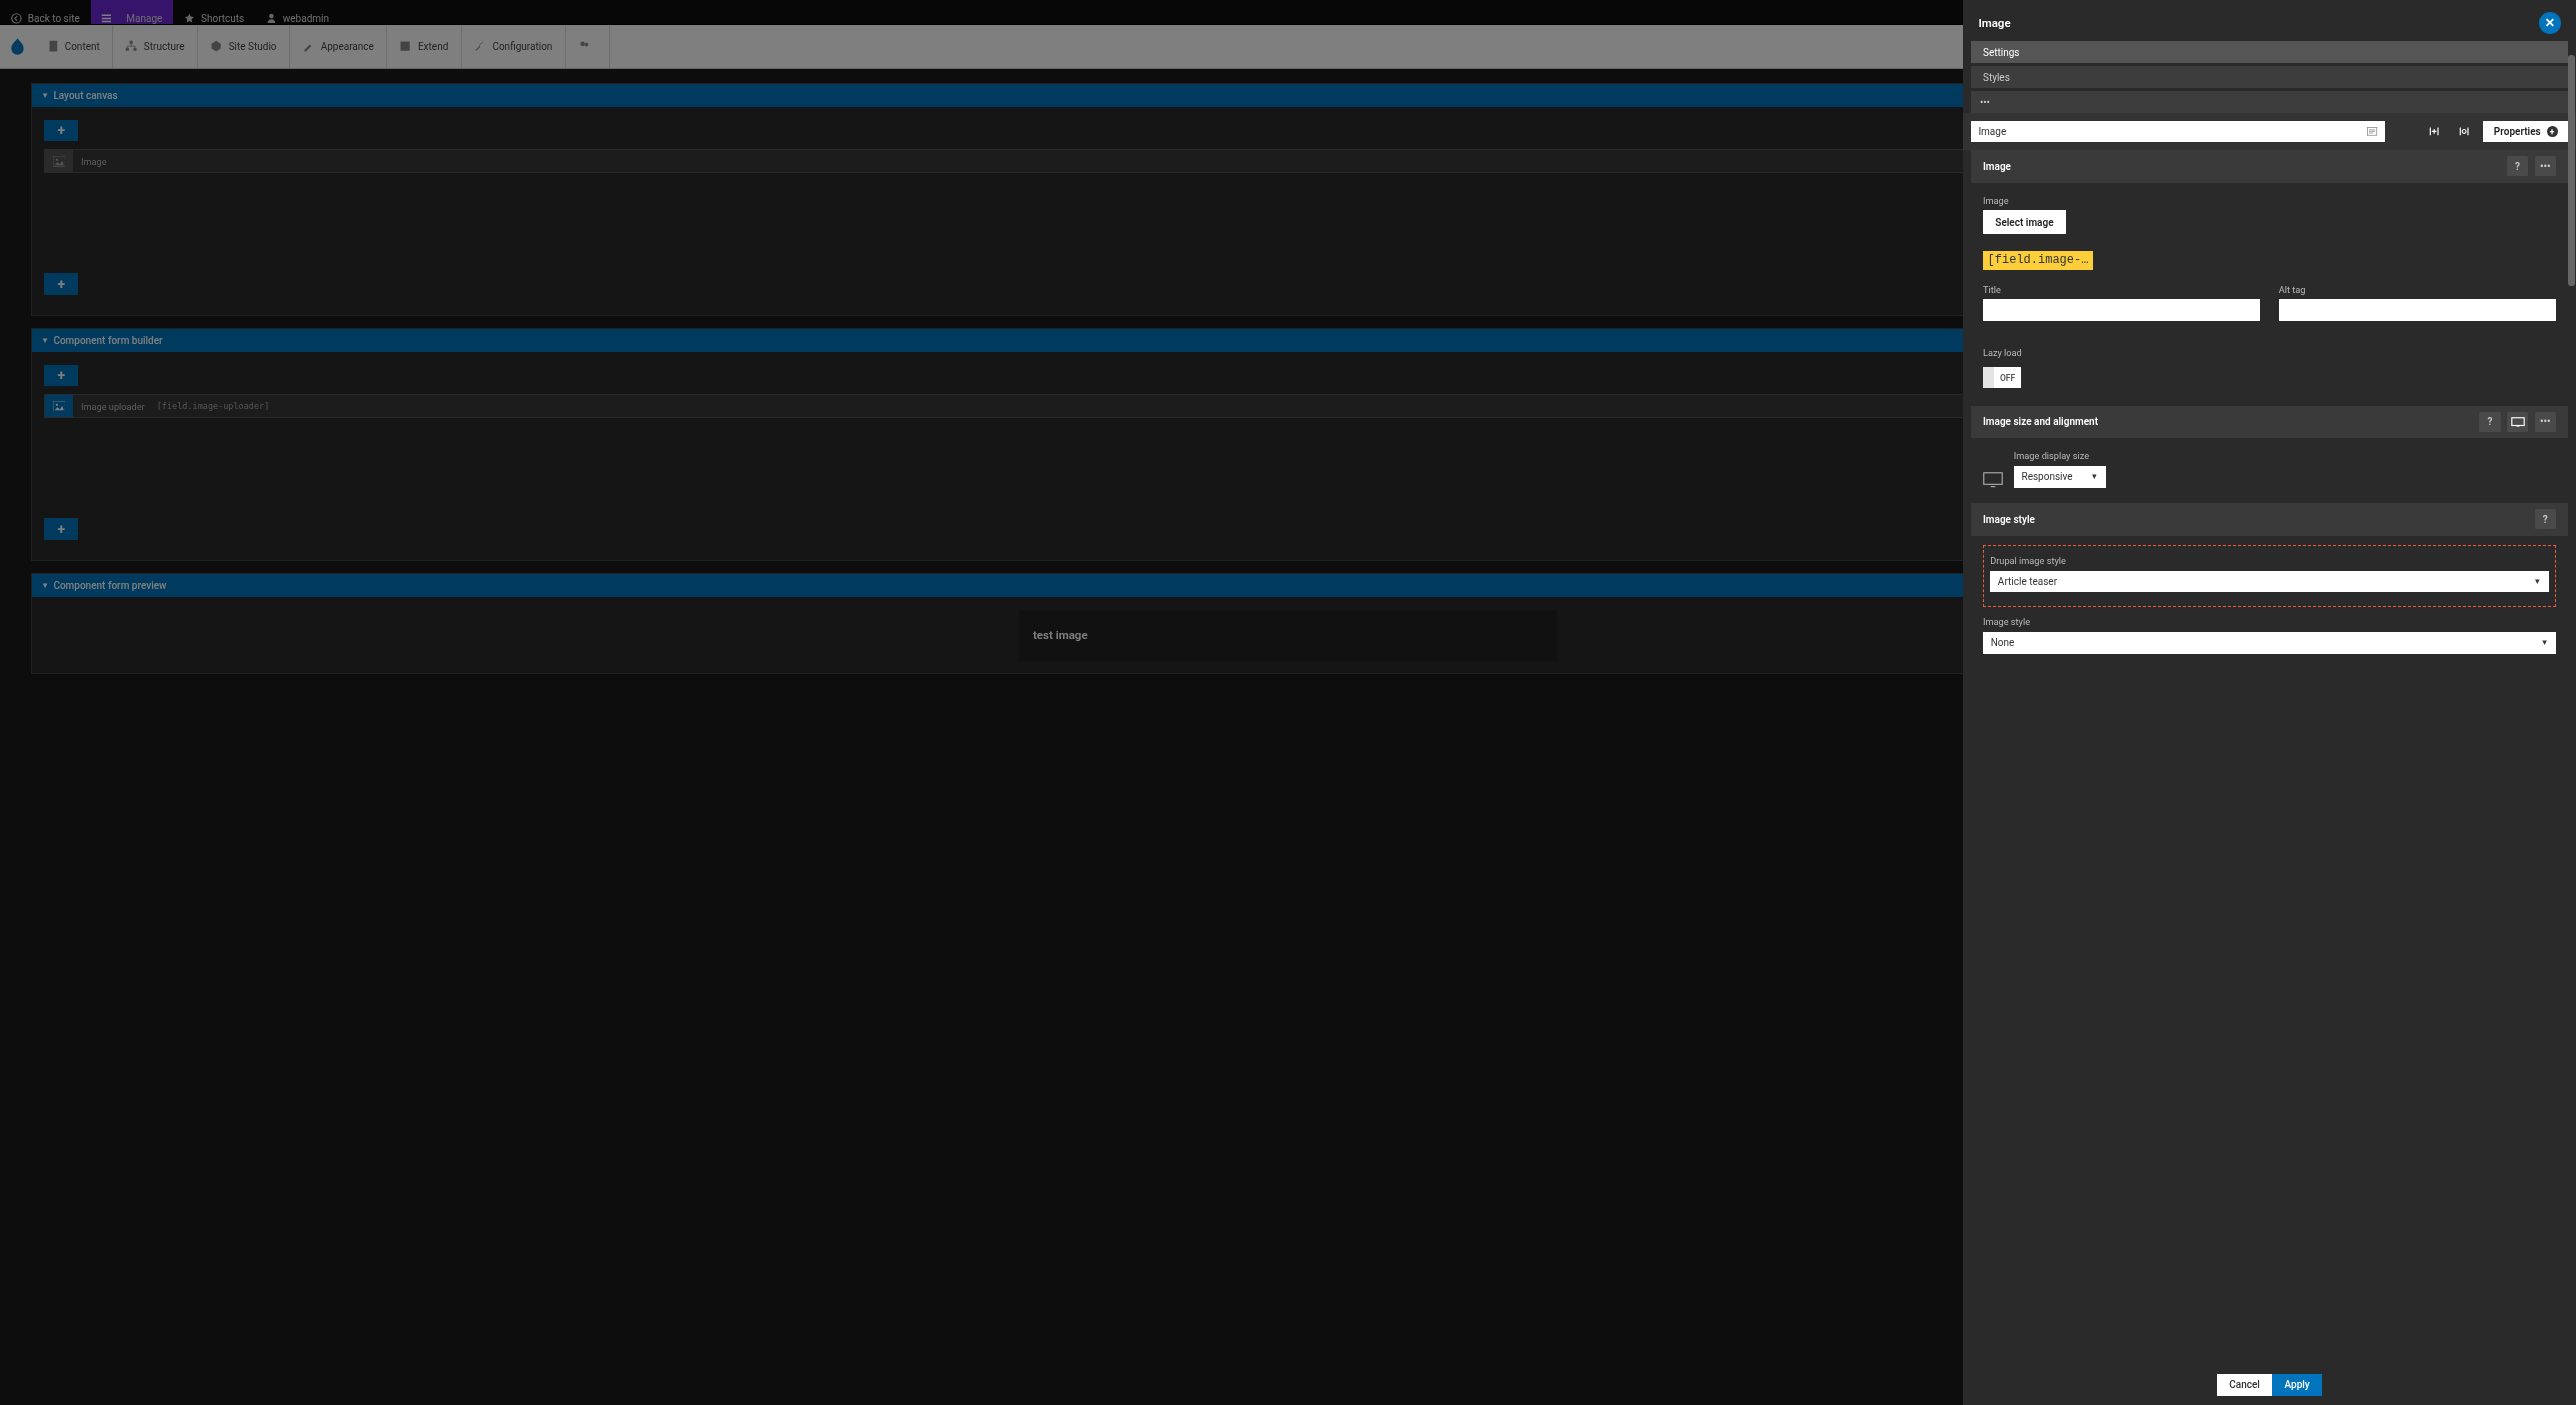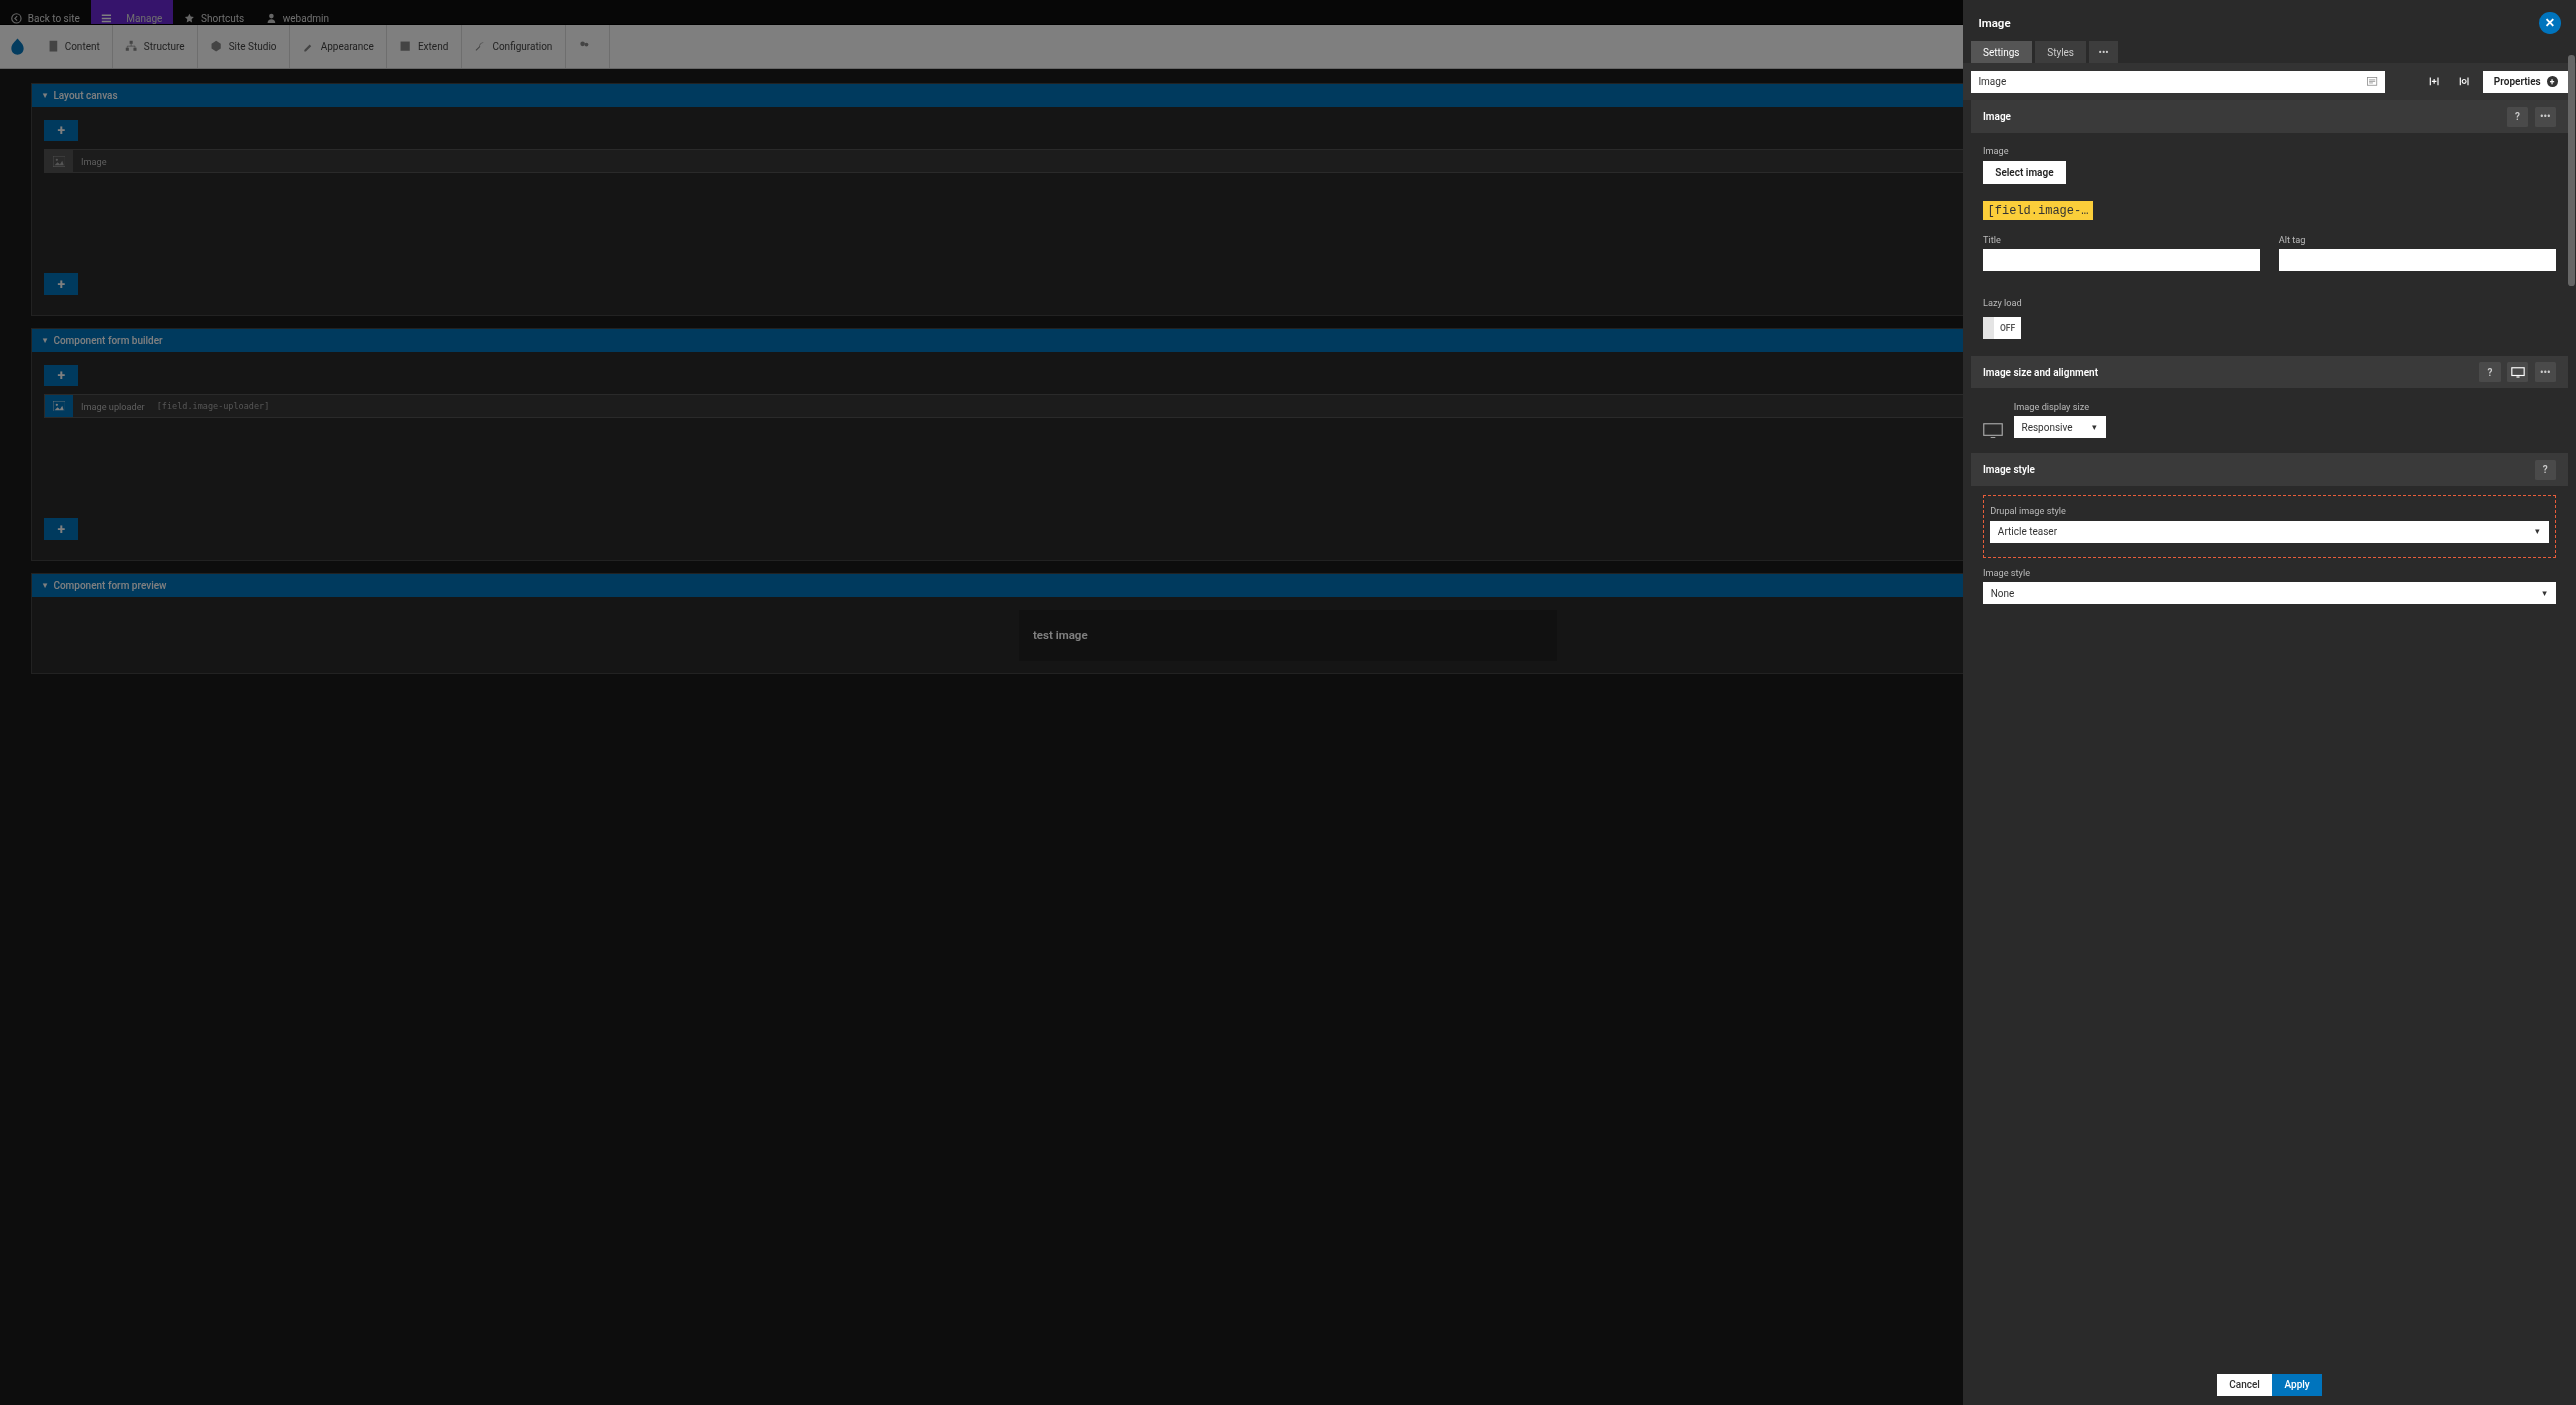--- a/index.html
+++ b/index.html
@@ -29,21 +29,21 @@
 .preview-box { background: #222; padding: 18.5px 14px; margin: 12.3px auto 0; width: 538px; }
 .preview-text { color: #fff; font-size: 11.5px; font-weight: 600; text-align: center; }
 
 .overlay { position: fixed; top: 0; left: 0; right: 0; bottom: 0; background: rgba(0,0,0,0.5); }
 
 .drawer { position: fixed; top: 0; right: 0; bottom: 0; width: 613px; background: #2a2a2a; display: flex; flex-direction: column; }
 .drawer-header { padding: 12.3px 15.4px 7.7px; display: flex; justify-content: space-between; align-items: center; }
 .drawer-title { color: #fff; font-size: 11.5px; font-weight: 600; }
 .close-btn { width: 21.5px; height: 21.5px; border-radius: 50%; background: #0074bd; color: #fff; display: flex; align-items: center; justify-content: center; font-size: 12.3px; font-weight: bold; cursor: pointer; }
 
-.drawer-tabs { display: flex; padding: 0 7.7px; gap: 3.1px; }
+.drawer-tabs { display: flex; padding: 0 7.7px; gap: 3.1px; flex-direction: column; }
 .tab { padding: 5.4px 12.3px; background: #3d3d3d; color: #ccc; font-size: 10px; cursor: pointer; }
 .tab.active { background: #555; color: #fff; }
 .tab-more { padding: 5.4px 9.2px; background: #3d3d3d; color: #ccc; display: flex; align-items: center; }
 
 .drawer-toolbar { display: flex; align-items: center; padding: 7.7px; gap: 6.2px; background: #333; }
 .name-input { flex: 1; background: #fff; color: #333; padding: 5.4px 7.7px; border: none; font-size: 10px; }
 .toolbar-icon { width: 24.6px; height: 21.5px; display: flex; align-items: center; justify-content: center; color: #fff; cursor: pointer; }
 .props-btn { background: #fff; color: #222; padding: 5.4px 10.8px; font-size: 10px; font-weight: 600; display: flex; align-items: center; gap: 6px; cursor: pointer; }
 .plus-circle { width: 10.8px; height: 10.8px; border-radius: 50%; background: #333; color: #fff; display: inline-flex; align-items: center; justify-content: center; font-size: 8.5px; font-weight: bold; }
 

